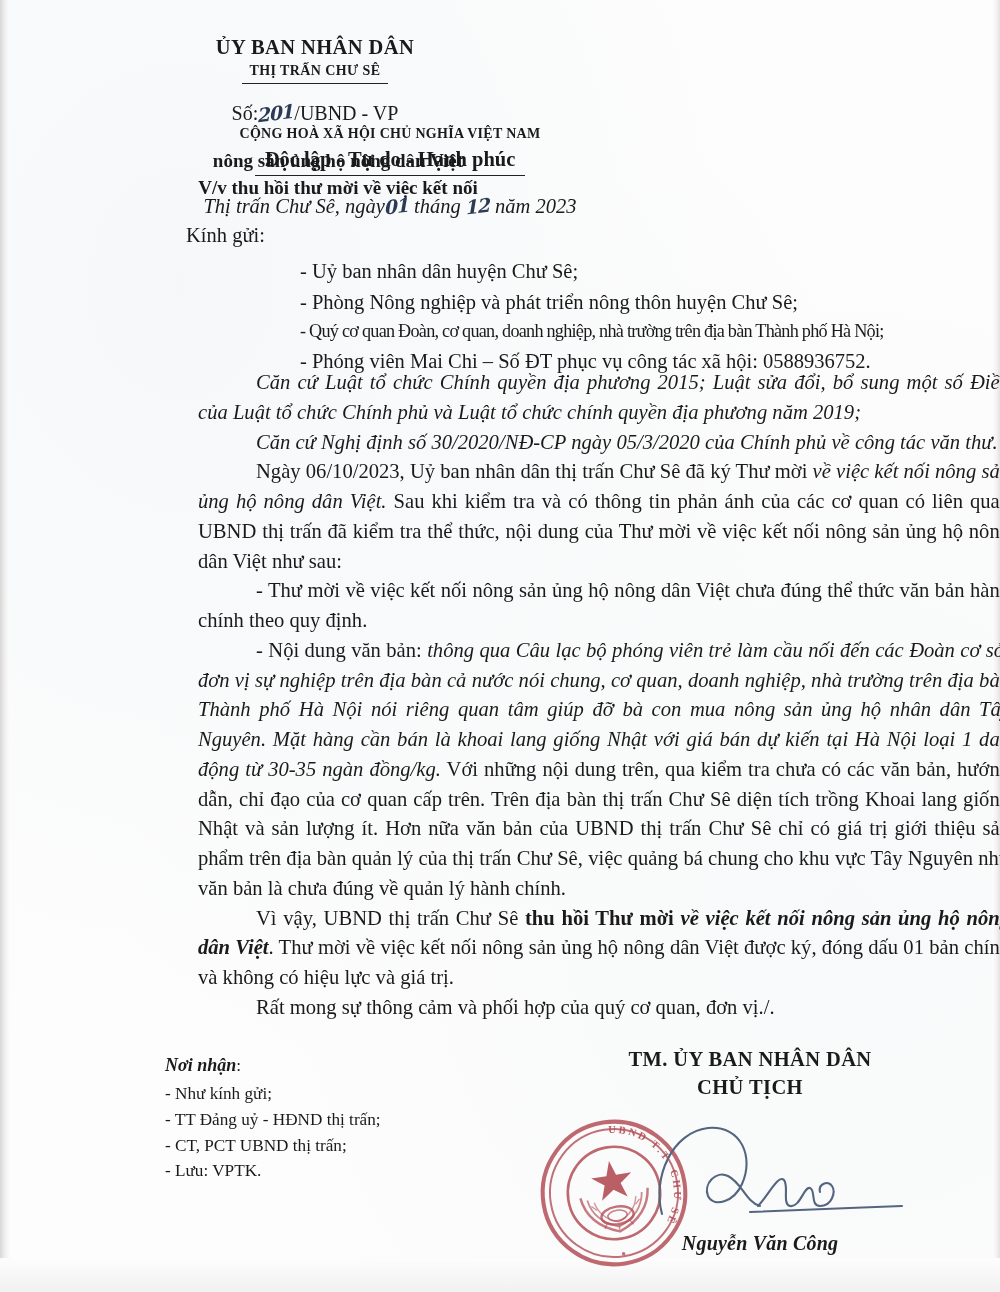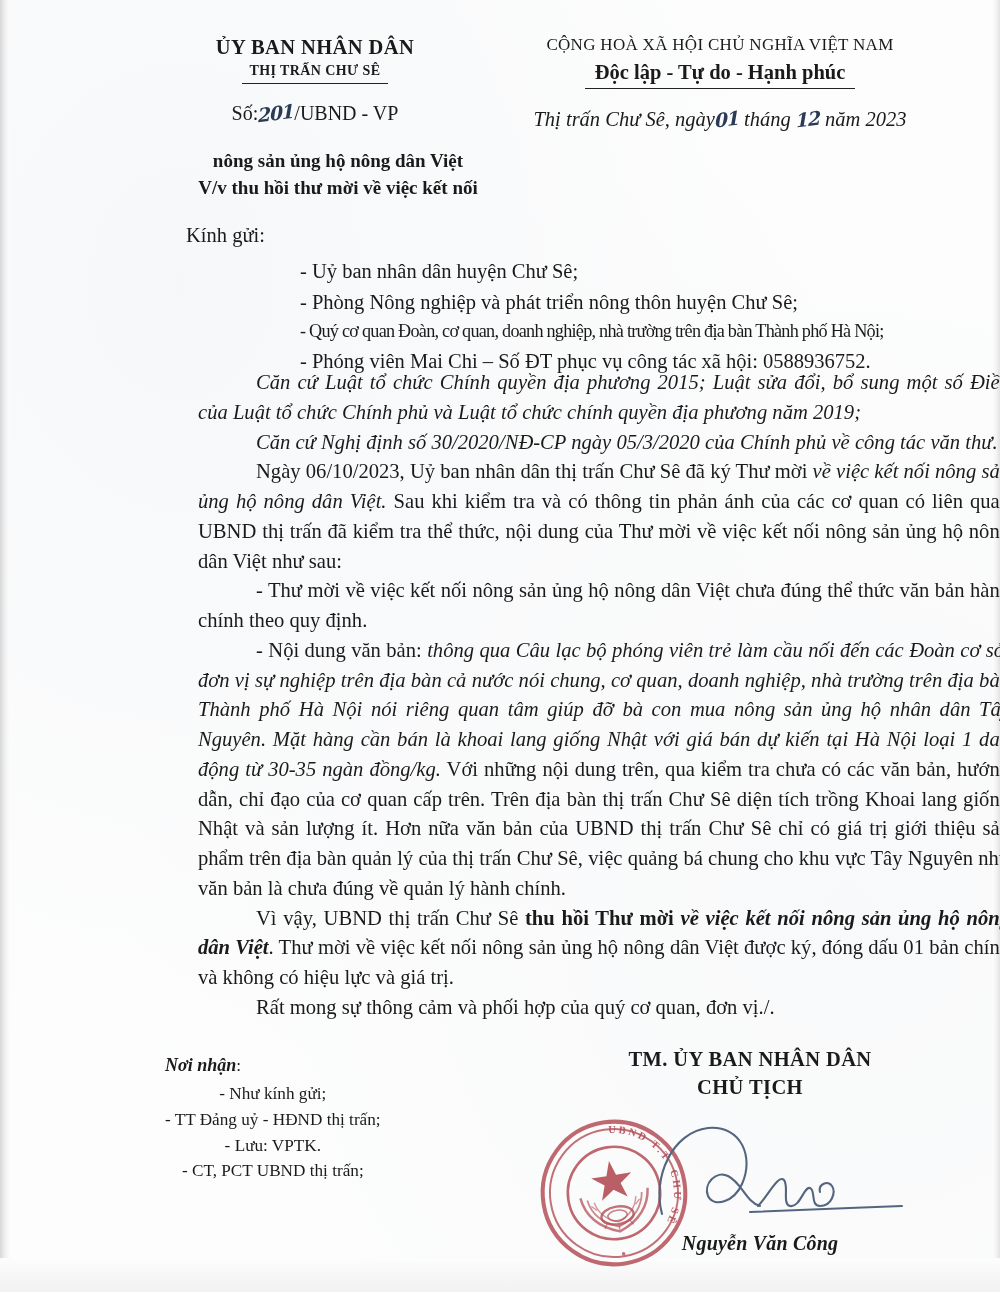--- a/index.html
+++ b/index.html
@@ -52,20 +52,21 @@
   }
 
   
   .header {
     position: absolute;
     left: 150px;
     top: 34px;
     width: 810px;
     display: flex;
     align-items: flex-start;
+    flex-direction: column;
   }
   .hdr-left {
     width: 330px;
     text-align: center;
   }
   .hdr-right {
     width: 480px;
     text-align: center;
   }
   .org-name {
@@ -77,22 +78,22 @@
   .org-sub {
     font-weight: bold;
     font-size: 14px;
     letter-spacing: 0.4px;
     display: inline-block;
     padding: 0 8px 2px 8px;
     border-bottom: 1.6px solid #222;
     line-height: 1.3;
   }
   .nation {
-    font-weight: normal;
-    font-size: 17px;
+    font-weight: bold;
+    font-size: 14px;
     letter-spacing: 0.3px;
     line-height: 1.32;
   }
   .motto {
     font-weight: bold;
     font-size: 20.5px;
     display: inline-block;
     padding: 0 10px 2px 10px;
     border-bottom: 1.6px solid #222;
     line-height: 1.3;
@@ -182,21 +183,21 @@
     left: 165px;
     top: 1052px;
     font-size: 17.2px;
     line-height: 1.5;
   }
   .footer-left .nn-title {
     font-style: italic;
     font-weight: bold;
     font-size: 18px;
   }
-  .footer-left ul { margin: 2px 0 0 0; padding: 0; text-align: center; }
+  .footer-left ul { margin: 2px 0 0 0; padding: 0; }
   .footer-left li { list-style: none; white-space: nowrap; }
 
   .sign-block {
     position: absolute;
     left: 560px;
     top: 1046px;
     width: 380px;
     text-align: center;
   }
   .sign-title {
@@ -301,22 +302,22 @@
       <p class="p-gap"><span>Vì vậy, UBND thị trấn Chư Sê </span><span class="bold">thu hồi Thư mời </span><span class="boldital">về việc kết nối nông sản ủng hộ nông dân Việt</span><span>. Thư mời về việc kết nối nông sản ủng hộ nông dân Việt được ký, đóng dấu 01 bản chính và không có hiệu lực và giá trị.</span></p>
 
       <p class="p-gap">Rất mong sự thông cảm và phối hợp của quý cơ quan, đơn vị./.</p>
     </div>
 
     <div class="footer-left">
       <div><span class="nn-title">Nơi nhận</span><span>:</span></div>
       <ul>
         <li>- Như kính gửi;</li>
         <li>- TT Đảng uỷ - HĐND thị trấn;</li>
+        <li>- CT, PCT UBND thị trấn;</li>
         <li>- Lưu: VPTK.</li>
-        <li>- CT, PCT UBND thị trấn;</li>
       </ul>
     </div>
 
     <div class="sign-block">
       <div class="sign-title">TM. ỦY BAN NHÂN DÂN</div>
       <div class="sign-title">CHỦ TỊCH</div>
     </div>
 
     <div class="seal">
       <svg viewBox="0 0 200 200" xmlns="http://www.w3.org/2000/svg">

